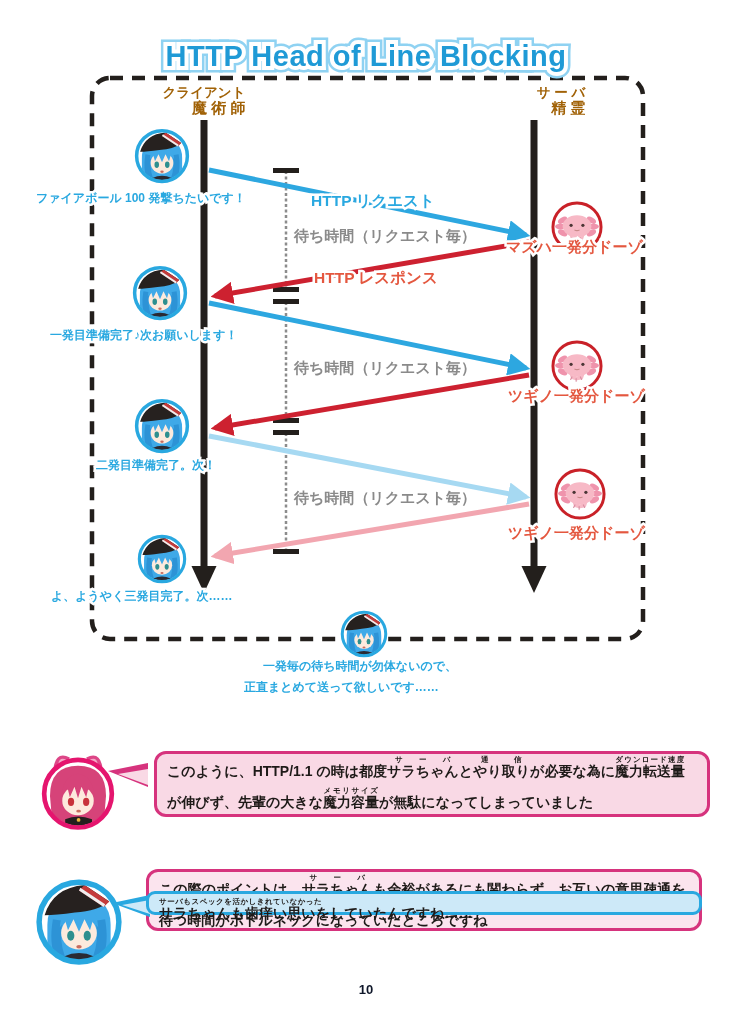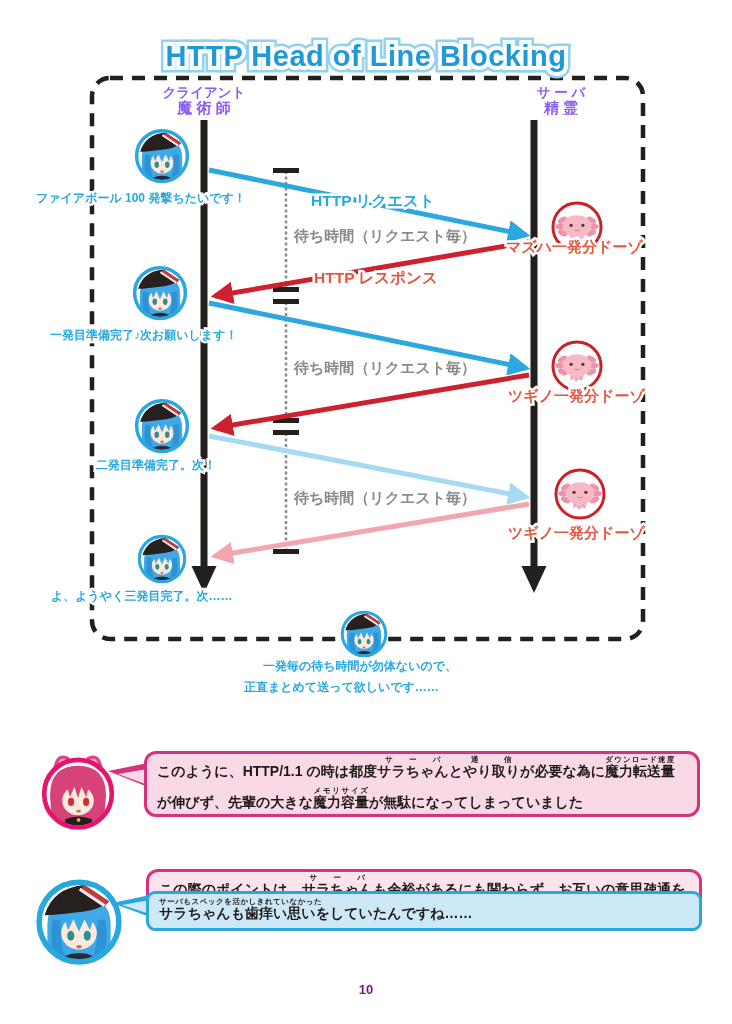--- a/index.html
+++ b/index.html
@@ -20,44 +20,44 @@
   .olabel.big{font-size:15.5px;}
 
   
   .title-wrap{position:absolute;left:366px;top:40px;transform:translateX(-50%);
     font-weight:bold;font-size:29px;white-space:nowrap;letter-spacing:0.5px;}
   .title-wrap .t-glow{position:absolute;left:0;top:0;-webkit-text-stroke:13px #8fd2f2;color:#8fd2f2;}
   .title-wrap .t-stroke{position:absolute;left:0;top:0;-webkit-text-stroke:8px #ffffff;color:#fff;}
   .title-wrap .t-fill{position:relative;color:#1f9ad6;}
 
   .col-header{position:absolute;transform:translateX(-50%);text-align:center;
-    font-weight:bold;color:#8b5cf6;}
+    font-weight:bold;color:#a16207;}
   .col-header .role{font-size:13.5px;line-height:15px;}
-  .col-header .name{font-size:15px;line-height:16px;}
+  .col-header .name{font-size:15px;line-height:16px;text-align:right;}
 
   .avatar{position:absolute;}
   .avatar svg{display:block;width:100%;height:100%;overflow:visible;}
 
   .bubble{position:absolute;border-radius:12px;box-sizing:border-box;
     font-size:14px;font-weight:600;color:#1e1a18;padding:2px 10px;line-height:31px;}
   .bubble.pink{background:#f9d9e5;border:3px solid #d6337d;}
   .bubble.pink2{background:#fbe4ee;border:3px solid #d6337d;}
   .bubble.blue{background:#cde9f8;border:3px solid #29a8e0;border-radius:9px;line-height:27px;padding-top:6px;}
   .bubble rt{font-size:7.5px;font-weight:600;letter-spacing:0.5px;color:#1e1a18;}
   .bubble ruby{ruby-align:space-around;}
   .bubble.blue ruby{ruby-align:start;}
 
   .tail{position:absolute;width:0;height:0;}
   .tail.p-out{border-top:8px solid transparent;border-bottom:16px solid transparent;border-right:40px solid #d6337d;}
   .tail.p-in{border-top:5px solid transparent;border-bottom:11px solid transparent;border-right:30px solid #f9d9e5;}
   .tail.b-out{border-top:8px solid transparent;border-bottom:14px solid transparent;border-right:38px solid #29a8e0;}
   .tail.b-in{border-top:5px solid transparent;border-bottom:9px solid transparent;border-right:28px solid #cde9f8;}
 
   .pagenum{position:absolute;left:366px;top:982px;transform:translateX(-50%);
-    font-size:13px;font-weight:bold;color:#701a75;}
+    font-size:13px;font-weight:bold;color:#0f172a;}
 </style>
 </head>
 <body>
 
 <svg width="0" height="0" style="position:absolute">
   <defs>
     <clipPath id="clipGirl">
         <circle cx="32" cy="32" r="27.5"></circle>
       </clipPath>
     <g id="girl-icon">
@@ -277,26 +277,26 @@
 </div>
 
 <div class="avatar" style="left:36px;top:747px;width:84px;height:84px">
     <svg viewBox="0 0 72 72">
       <use href="#catgirl-icon"></use>
     </svg>
   </div>
 <div class="tail p-out" style="left:108px;top:763px"></div>
 <div class="tail p-in" style="left:118px;top:769px"></div>
 
-<div class="bubble pink" style="left:144px;top:751px;width:556px;height:66px">このように、HTTP/1.1 の時は都度<ruby>サラちゃん<rt>サーバ</rt></ruby>と<ruby>やり取り<rt>通信</rt></ruby>が必要な為に<ruby>魔力転送量<rt>ダウンロード速度</rt></ruby>が伸びず、先輩の大きな<ruby>魔力容量<rt>メモリサイズ</rt></ruby>が無駄になってしまっていました</div>
+<div class="bubble pink" style="left:154px;top:751px;width:556px;height:66px">このように、HTTP/1.1 の時は都度<ruby>サラちゃん<rt>サーバ</rt></ruby>と<ruby>やり取り<rt>通信</rt></ruby>が必要な為に<ruby>魔力転送量<rt>ダウンロード速度</rt></ruby>が伸びず、先輩の大きな<ruby>魔力容量<rt>メモリサイズ</rt></ruby>が無駄になってしまっていました</div>
 <div class="bubble pink2" style="left:146px;top:869px;width:556px;height:62px">この際のポイントは、<ruby>サラちゃん<rt>サーバ</rt></ruby>も余裕があるにも関わらず、お互いの意思疎通を待つ時間がボトルネックになっていたところですね</div>
 
 <div class="avatar" style="left:35px;top:878px;width:88px;height:88px">
     <svg viewBox="0 0 64 64">
       <use href="#girl-icon"></use>
     </svg>
   </div>
 <div class="tail b-out" style="left:112px;top:895px"></div>
 <div class="tail b-in" style="left:122px;top:900px"></div>
 
-<div class="bubble blue" style="left:146px;top:891px;width:556px;height:40px"><ruby>サラちゃんも歯痒い思いをしていたんですね……<rt>サーバもスペックを活かしきれていなかった</rt></ruby></div>
+<div class="bubble blue" style="left:146px;top:891px;width:556px;height:24px"><ruby>サラちゃんも歯痒い思いをしていたんですね……<rt>サーバもスペックを活かしきれていなかった</rt></ruby></div>
 
 <div class="pagenum">10</div>
 
 </body></html>

